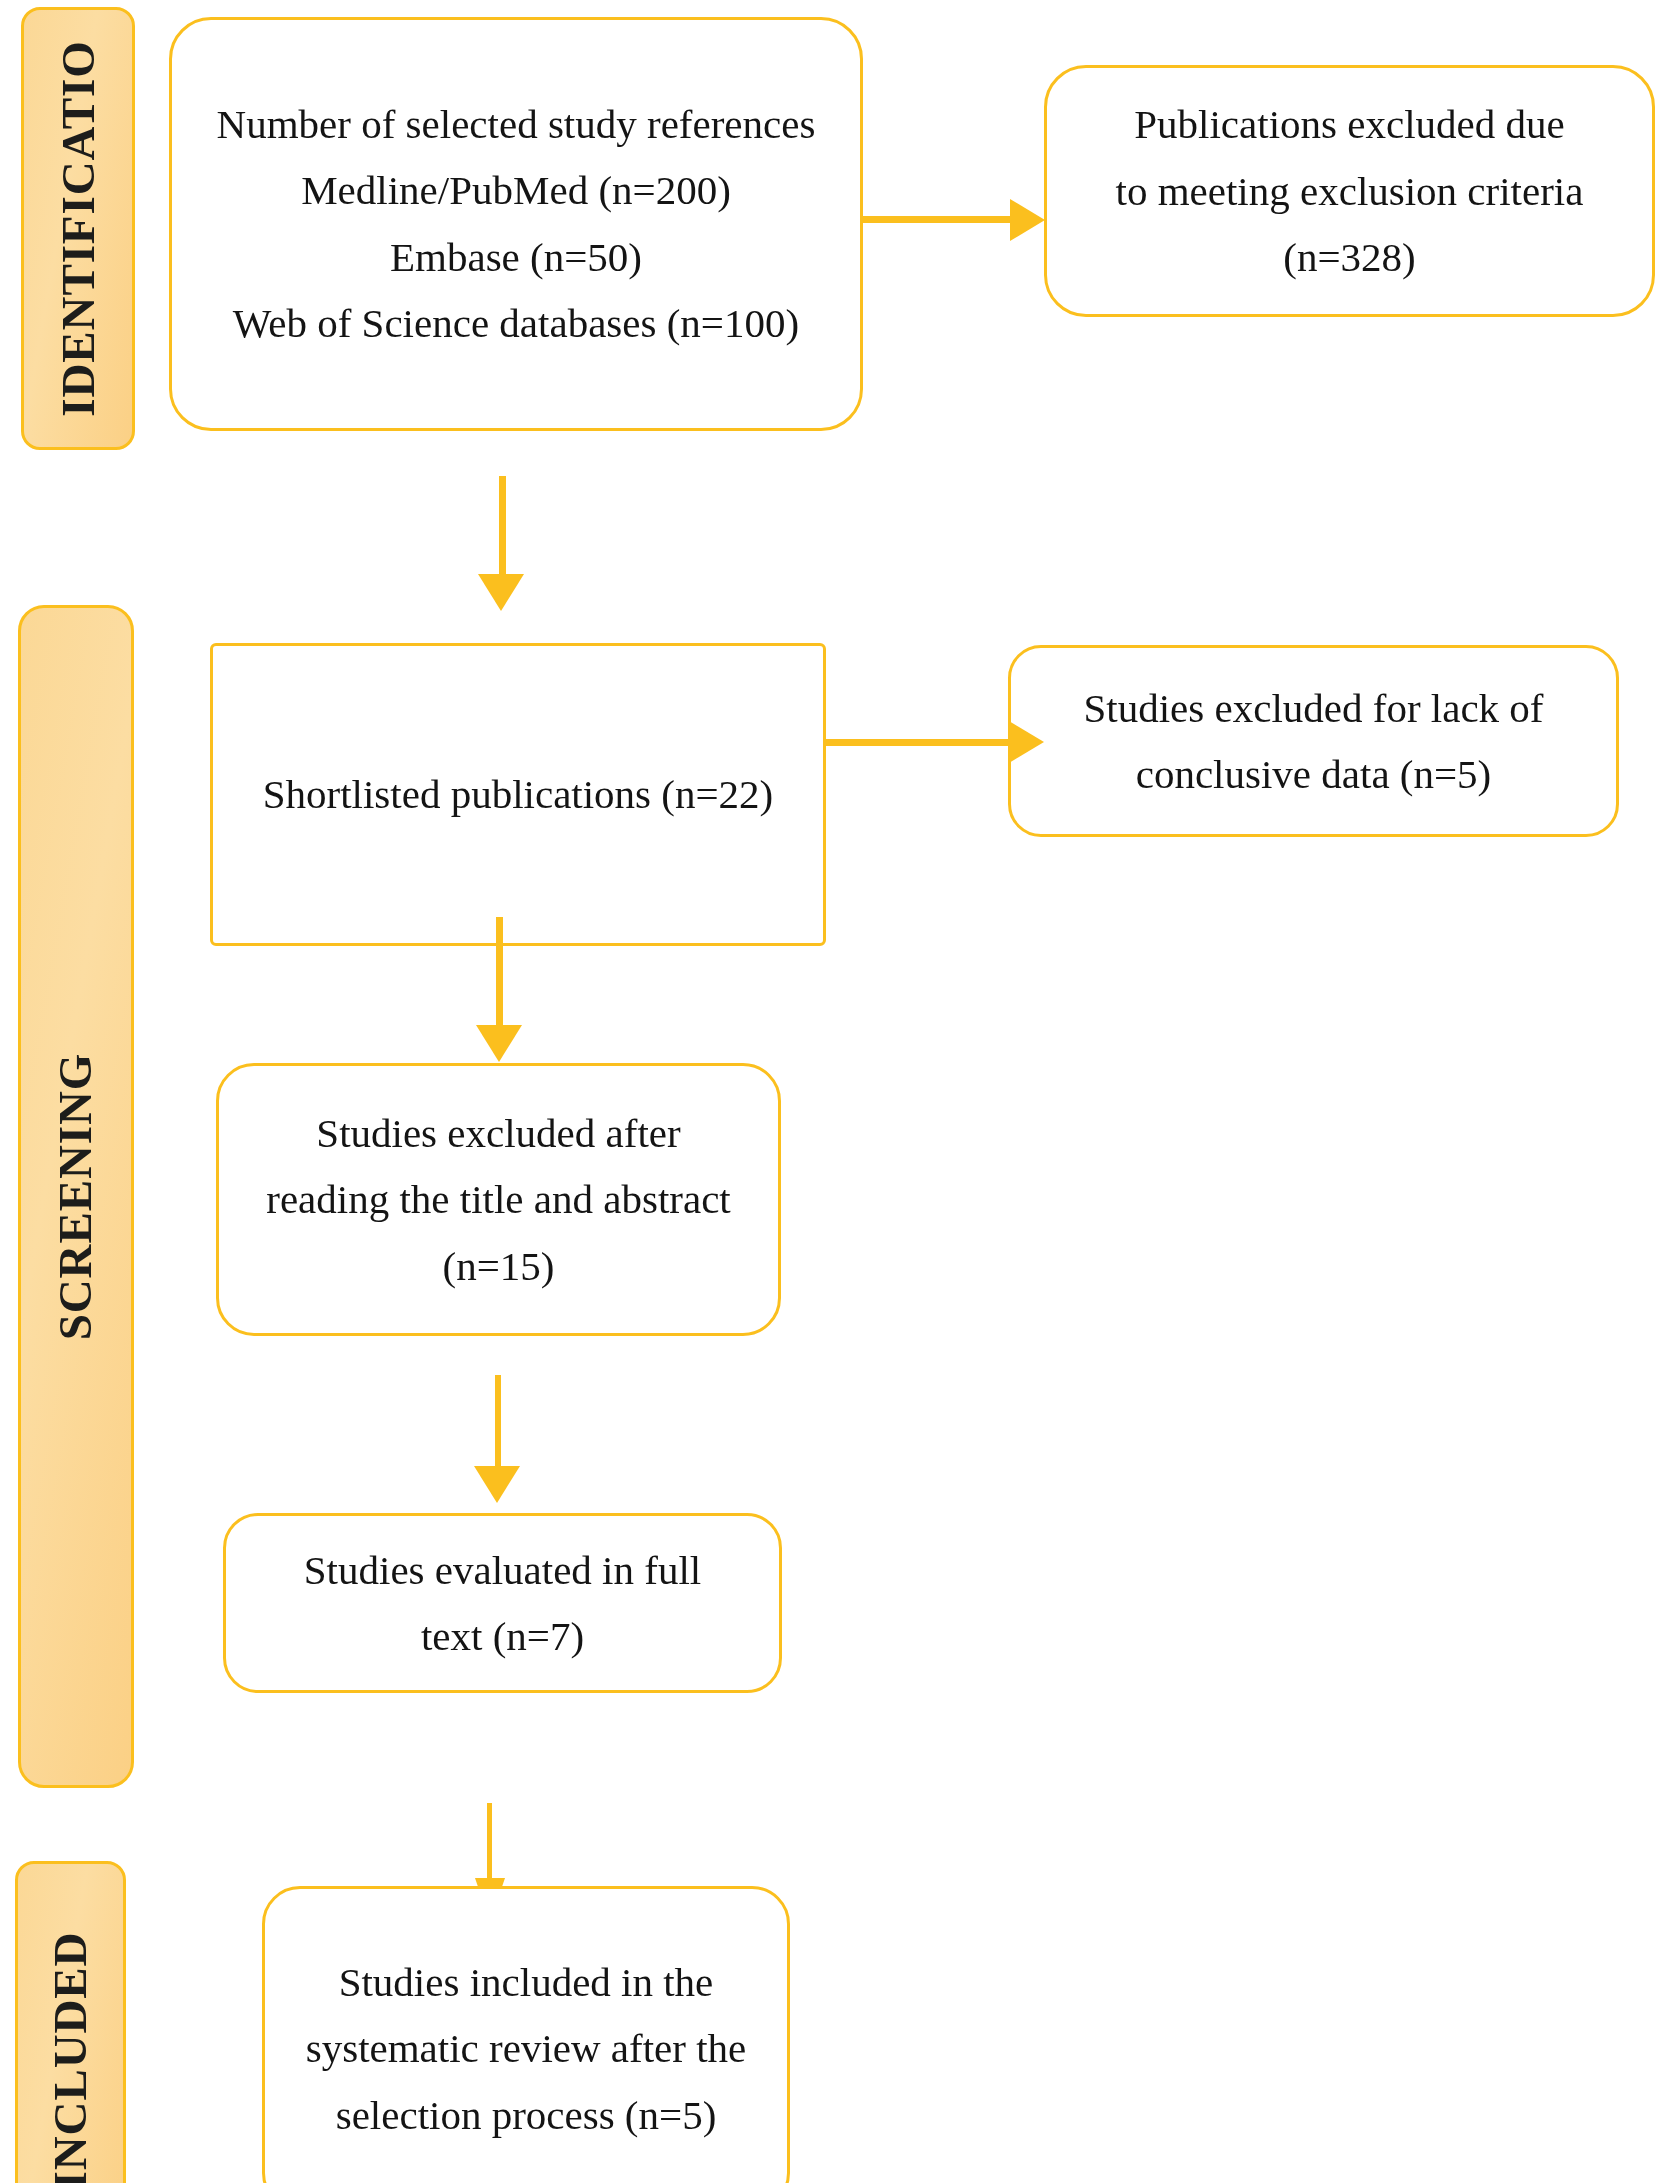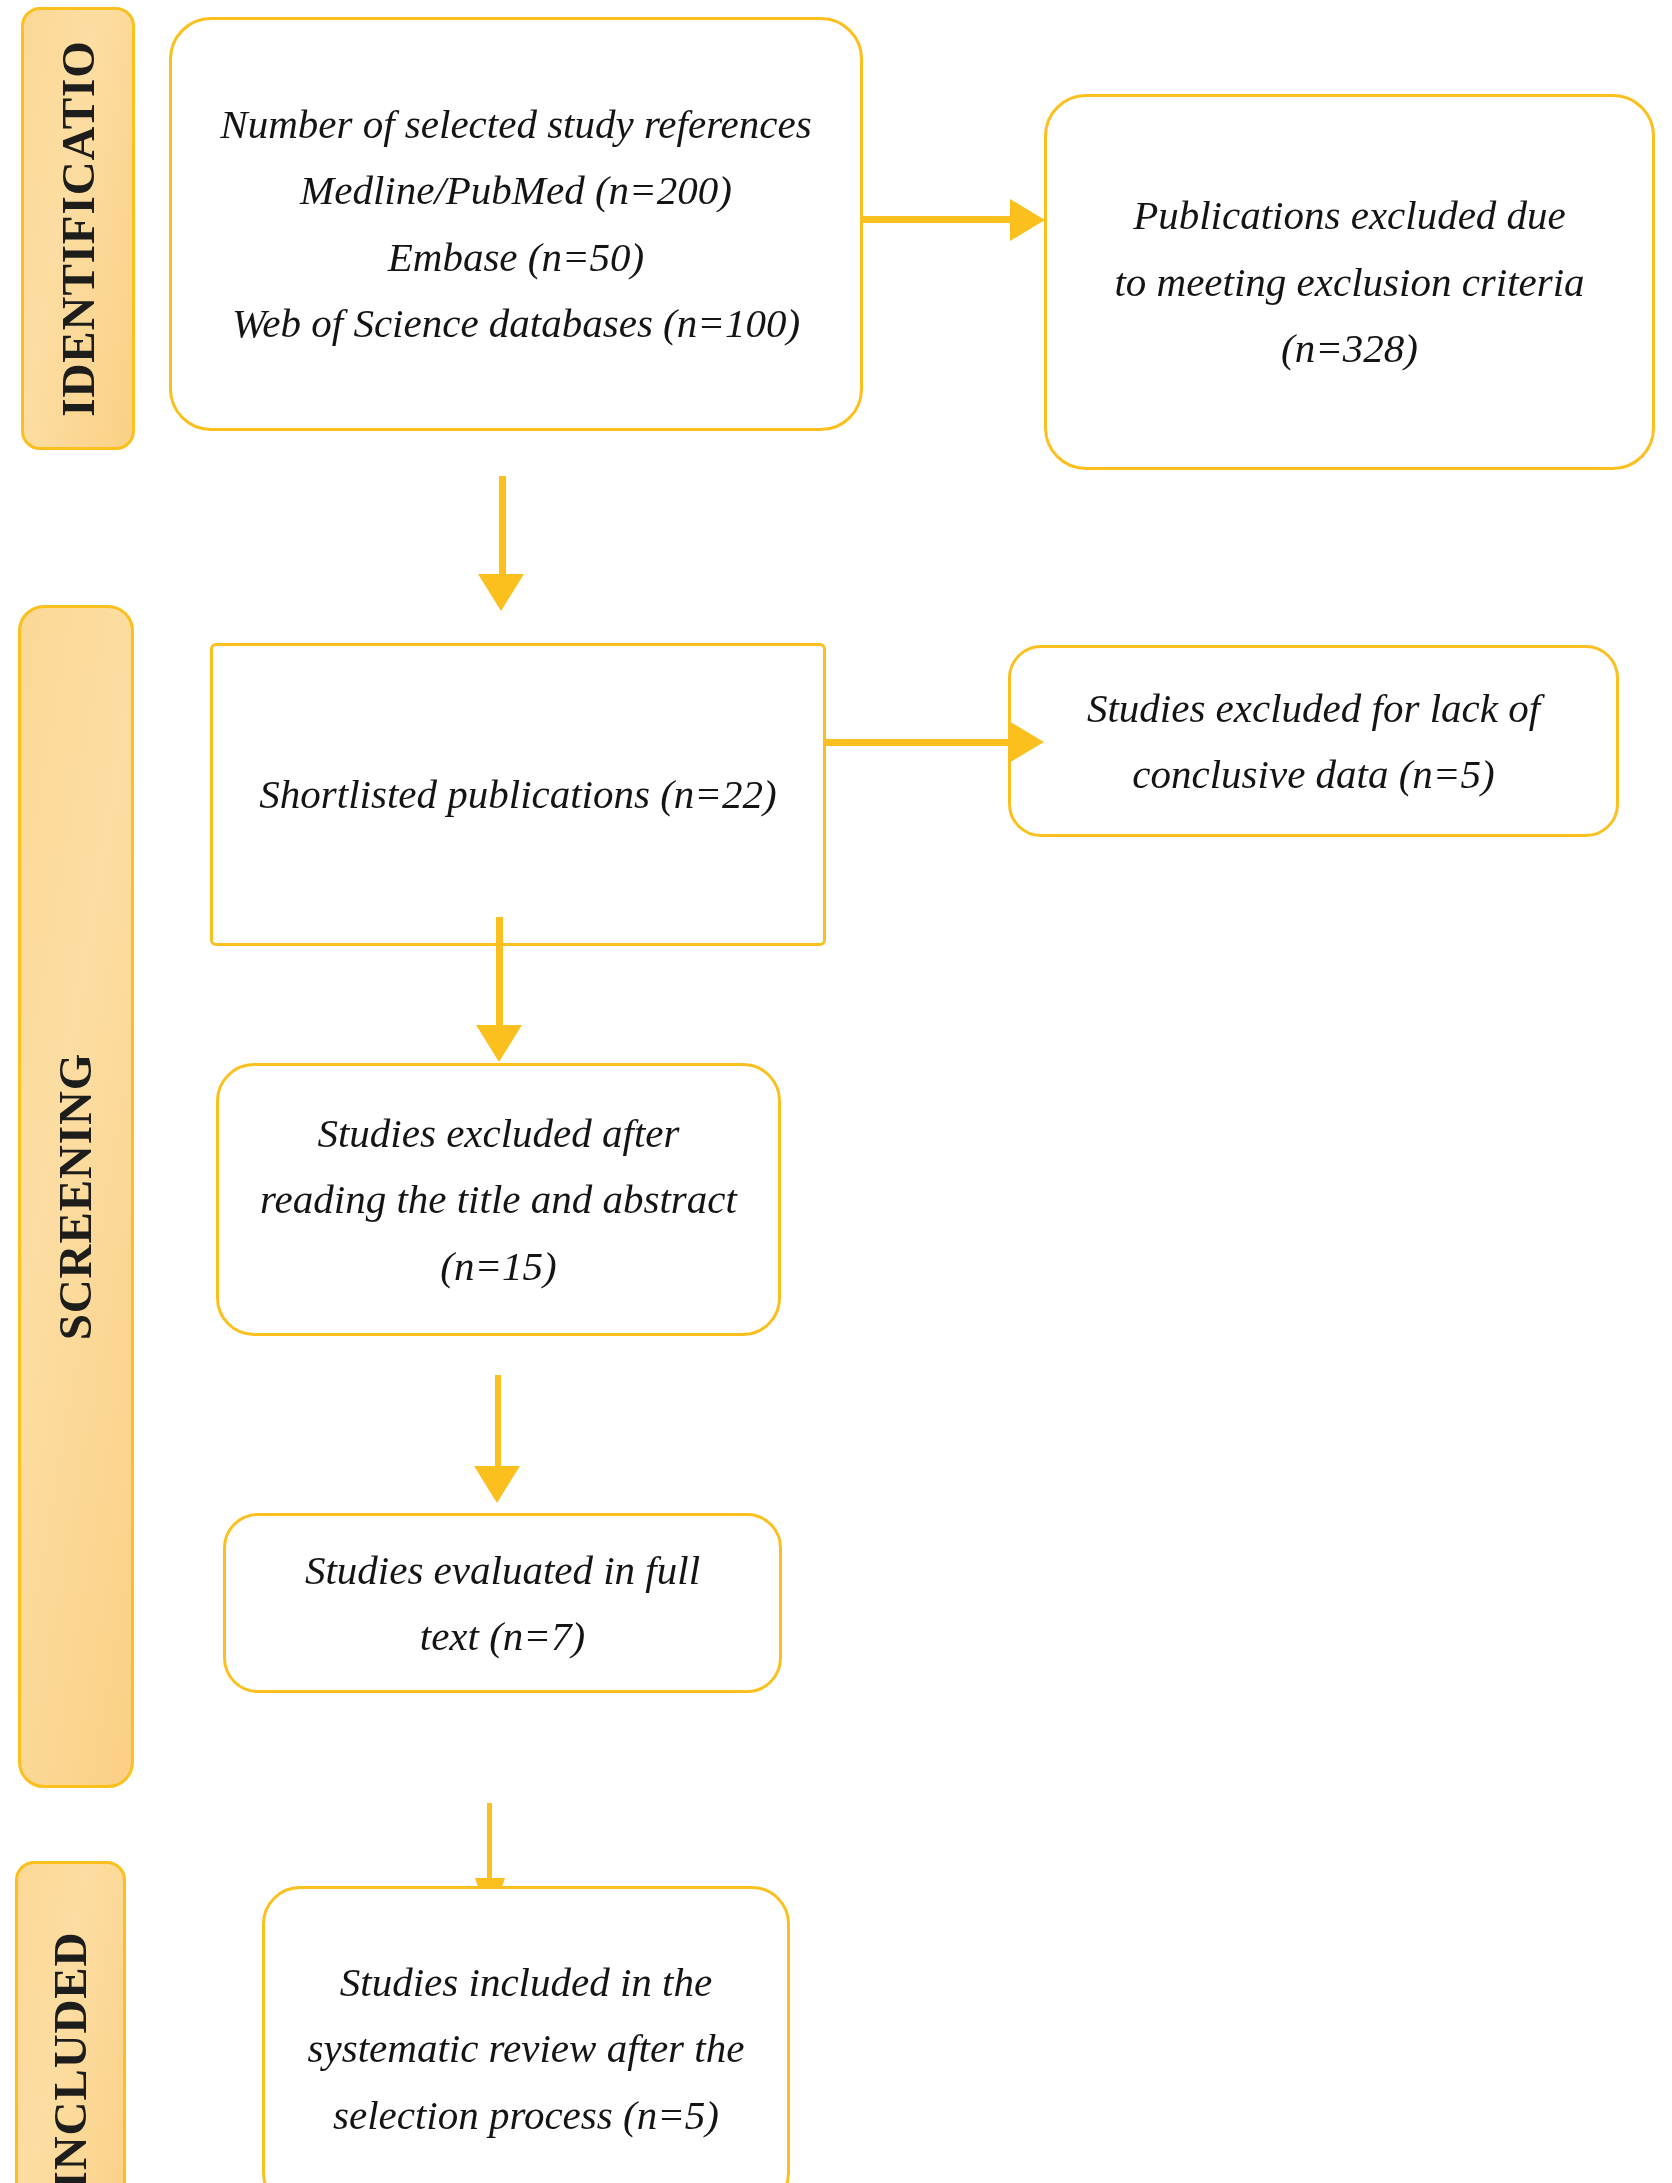--- a/index.html
+++ b/index.html
@@ -52,21 +52,20 @@
     justify-content: center;
     text-align: center;
     color: #141414;
   }
   .flow-box .btext {
     font-family: "Liberation Serif", "DejaVu Serif", serif;
     font-size: 41px;
     line-height: 1.62;
     padding: 0 17.5px;
     white-space: pre-line;
-    font-style: italic;
   }
 
   
   .conn {
     position: absolute;
   }
   .v-line {
     position: absolute;
     background: #FBBF1E;
   }
@@ -113,21 +112,21 @@
     <span class="vtext">INCLUDED</span>
   </div>
 
   <div class="flow-box" style="left:169px; top:16.6px; width:694px; height:414px; border-radius:42px;">
     <span class="btext">Number of selected study references
 Medline/PubMed (n=200)
 Embase (n=50)
 Web of Science databases (n=100)</span>
   </div>
 
-  <div class="flow-box" style="left:1044px; top:65px; width:611px; height:376px; border-radius:42px;margin-top:29px;">
+  <div class="flow-box" style="left:1044px; top:65px; width:611px; height:252px; border-radius:42px;">
     <span class="btext">Publications excluded due
 to meeting exclusion criteria
 (n=328)</span>
   </div>
 
   <div class="conn">
     <div class="h-line" style="left:862px; top:216px; width:148px; height:7px;"></div>
     <div class="h-head" style="left:1010px; top:199px;"></div>
   </div>
 

